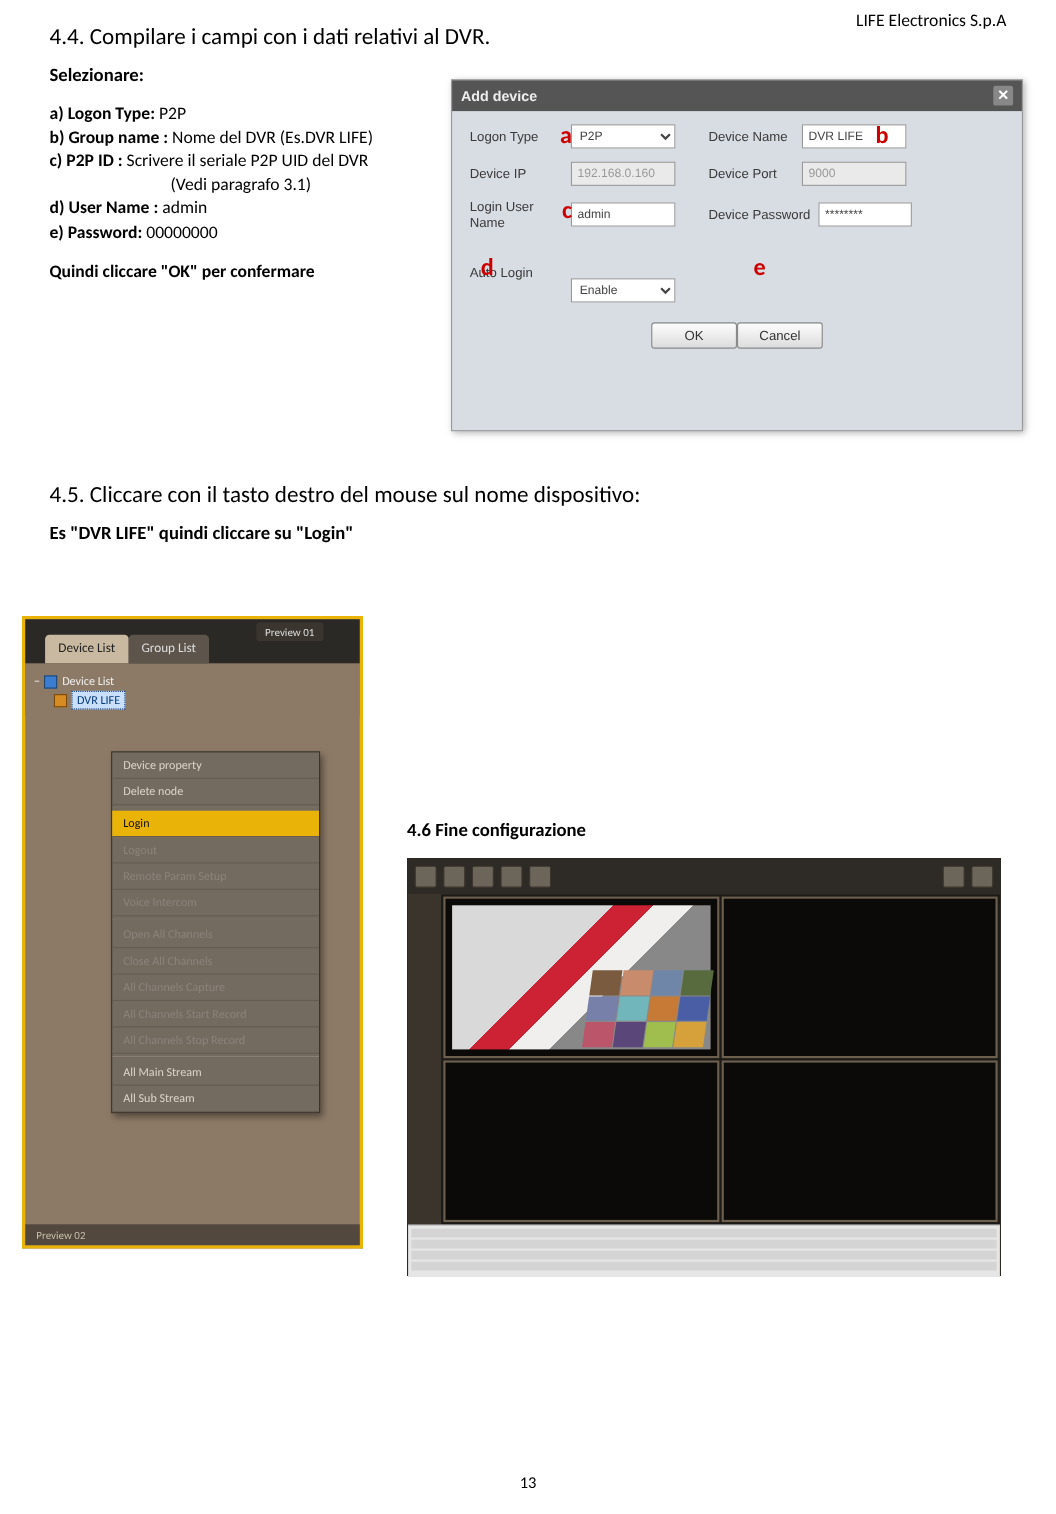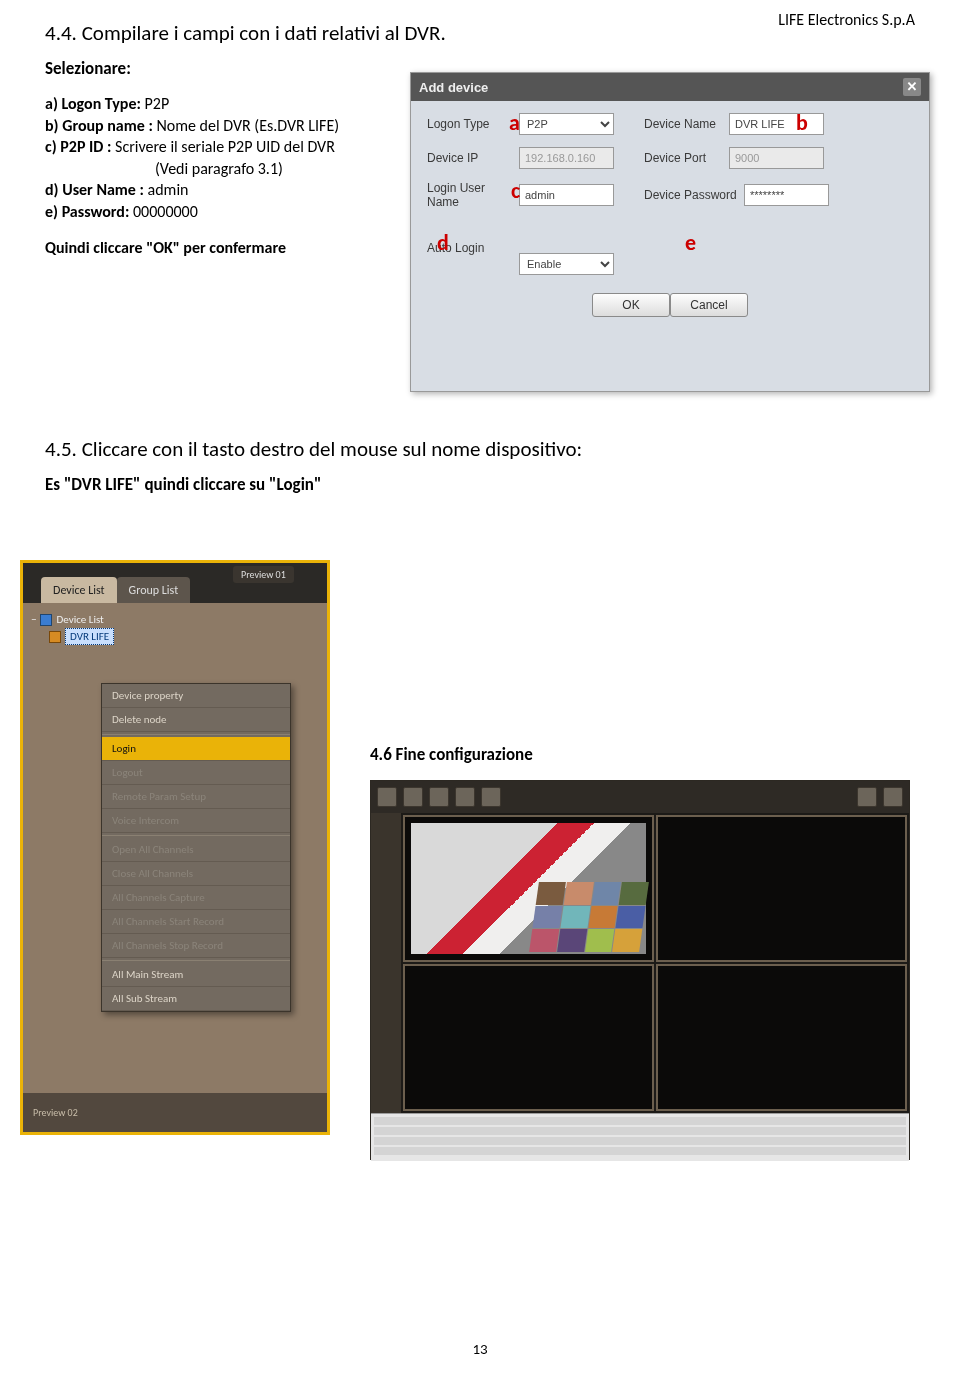--- a/index.html
+++ b/index.html
@@ -219,21 +219,21 @@
     background: #4c443a;
     margin: 2px 0;
     border-bottom: 1px solid #8a8072;
   }
   .ctx-bottom {
     position: absolute;
     bottom: 0; left: 0; right: 0;
     background: #52483e;
     color: #c8bda9;
     font-size: 10px;
-    padding: 13px 10px;
+    padding: 3px 10px;
   }
 
   
   .s46-title {
     position: absolute;
     top: 744px;
     left: 370px;
     font-weight: bold;
     font-size: 17px;
   }

